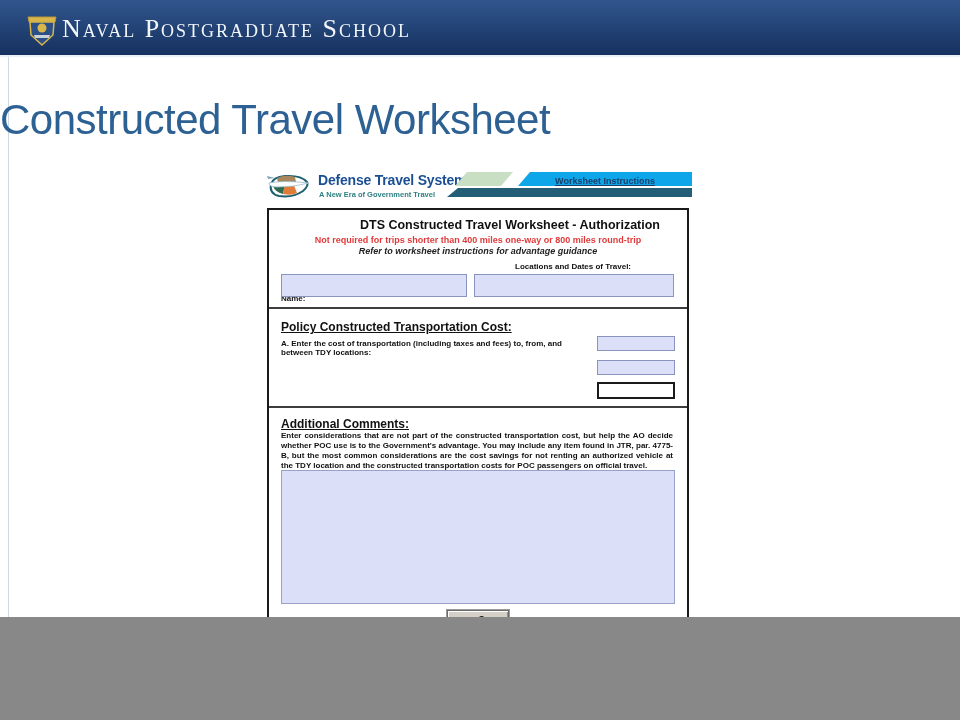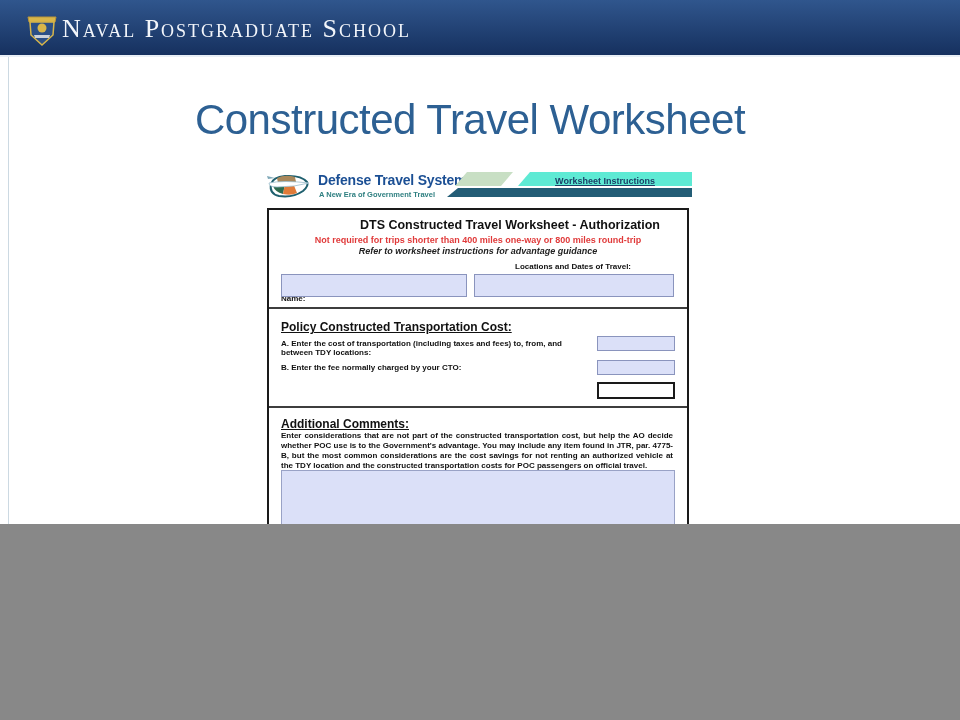--- a/index.html
+++ b/index.html
@@ -1,41 +1,41 @@
 <!DOCTYPE html>
 <html><head>
 <meta charset="utf-8">
 <style>
   html,body{margin:0;padding:0;background:#888;}
-  .slide{position:relative;width:960px;height:524px;background:#ffffff;overflow:hidden;
+  .slide{position:relative;width:960px;height:617px;background:#ffffff;overflow:hidden;
          font-family:"Liberation Sans",sans-serif;}
   .abs{position:absolute;}
 
   
   .header-bar{left:0;top:0;width:960px;height:57px;
               background:linear-gradient(#30568d,#152f5d);}
   .header-bottom-line{left:0;top:55px;width:960px;height:2px;background:#e9eff6;}
   .school-name{left:62px;top:0;height:57px;line-height:57px;color:#f2f5fa;
                font-family:"Liberation Serif",serif;font-variant:small-caps;
                font-size:26px;letter-spacing:2px;}
   .crest{left:22px;top:11px;}
   .left-border-line{left:8px;top:57px;width:1px;height:633px;background:#ccd9e2;}
   .bottom-light-line{left:0;top:690px;width:960px;height:3px;background:#a9c4d3;}
   .footer-bar{left:0;top:693px;width:960px;height:27px;
               background:linear-gradient(#11295a,#1a3868);}
-  .slide-title{left:0;top:96px;width:940px;text-align:center;color:#2d6093;
+  .slide-title{left:0;top:96px;width:940px;color:#2d6093;
                font-size:42px;letter-spacing:-0.5px;}
 
   
   .shot{left:262px;top:168px;width:430px;height:482px;background:#fff;}
   .dts-brand{left:56px;top:4px;font-size:14px;font-weight:bold;color:#1b4f94;letter-spacing:-0.2px;}
   .dts-tagline{left:57px;top:22px;font-size:7.5px;font-weight:bold;color:#2e7f80;}
   .band-green{left:193px;top:4px;width:58px;height:14px;background:#c8dfc4;
               clip-path:polygon(12px 0,100% 0,calc(100% - 12px) 100%,0 100%);}
-  .band-blue{left:256px;top:4px;width:174px;height:14px;background:#5eead4;
+  .band-blue{left:256px;top:4px;width:174px;height:14px;background:#0ea5e9;
              clip-path:polygon(12px 0,100% 0,100% 100%,0 100%);
              text-align:center;line-height:14px;}
   .band-blue a{color:#1c3e66;font-size:9px;font-weight:bold;text-decoration:underline;}
   .band-teal{left:185px;top:20px;width:245px;height:9px;background:#235d76;
              clip-path:polygon(11px 0,100% 0,100% 100%,0 100%);}
 
   
   .form-box{left:5px;top:40px;width:418px;height:418px;border:2px solid #1a1a1a;background:#fff;}
   .fb{position:absolute;}
   .form-heading{top:8px;left:0;width:100%;text-align:center;font-size:12.5px;font-weight:bold;color:#111;padding-left:32px;}
@@ -112,21 +112,20 @@
       <div class="fb lbl" style="left:205px;top:52px;padding-left:41px;">Locations and Dates of Travel:</div>
       <input class="fb inp" style="left: 205px; top: 64px; width: 200px; height: 23px;">
 
       <div class="fb hr" style="top:97px;"></div>
 
       <div class="fb sec-heading" style="left:12px;top:110px;">Policy Constructed Transportation Cost:</div>
 
       <div class="fb lbl" style="left:12px;top:129px;width:312px;">A.  Enter the cost of transportation (including taxes and fees) to, from, and between TDY locations:</div>
       <input class="fb inp" style="left: 328px; top: 126px; width: 78px; height: 15px;">
 
-      <div class="fb lbl" style="left:12px;top:153px;width:312px;">B.  Enter the fee normally charged by your CTO:</div>
       <input class="fb inp" style="left: 328px; top: 150px; width: 78px; height: 15px;">
 
       <input class="fb inp-white" style="left: 328px; top: 172px; width: 78px; height: 17px;">
 
       <div class="fb hr" style="top:196px;"></div>
 
       <div class="fb sec-heading" style="left:12px;top:207px;">Additional Comments:</div>
       <div class="fb help-text" style="left:12px;top:221px;width:392px;">Enter considerations that are not part of the constructed transportation cost, but help the AO decide whether POC use is to the Government's advantage. You may include any item found in JTR, par. 4775-B, but the most common considerations are the cost savings for not renting an authorized vehicle at the TDY location and the constructed transportation costs for POC passengers on official travel.</div>
       <textarea class="fb comments-area" style=""></textarea>
 

